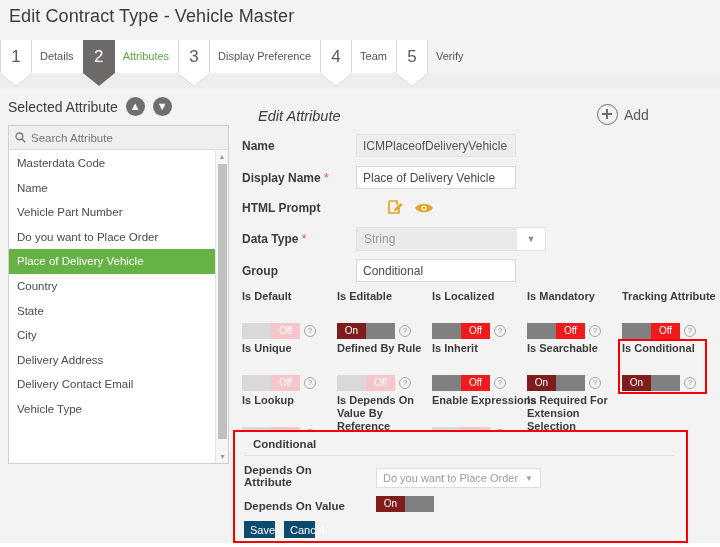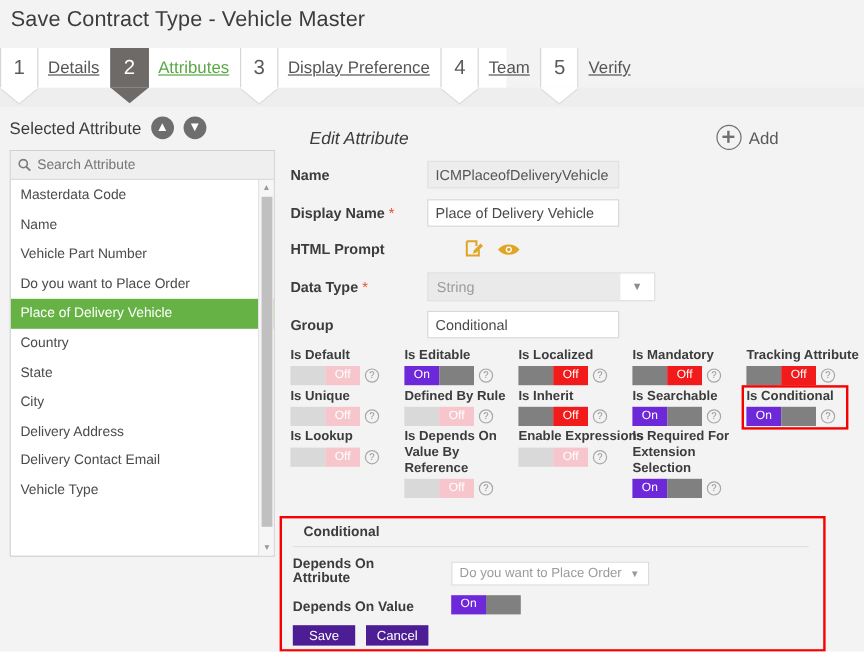--- a/index.html
+++ b/index.html
@@ -45,22 +45,22 @@
     content: ""; position: absolute; left: -1px; top: 33px;
     width: 0; height: 0;
     border-left: 16px solid transparent;
     border-right: 16px solid transparent;
     border-top: 13px solid #ffffff;
     filter: drop-shadow(0 1px 0 #d6d6d6);
   }
   .tab-badge.active { background: #6d6a67; color: #ffffff; border-color: #6d6a67; }
   .tab-badge.active::after { border-top-color: #6d6a67; filter: none; }
   .tab-label {
-    font-size: 14px; color: #555; padding: 0 9px 0 8px;
-    white-space: nowrap; line-height: 33px; text-decoration: underline;
+    font-size: 11px; color: #555; padding: 0 9px 0 8px;
+    white-space: nowrap; line-height: 33px;
   }
   .tab-label.green { color: #5aa845; }
 
   
   .left-head {
     position: absolute; left: 8px; top: 97px;
     display: flex; align-items: center; gap: 8px;
   }
   .left-head .ttl { font-size: 14px; color: #3c3c3c; }
   .round-btn {
@@ -167,34 +167,34 @@
     display: grid;
     grid-template-columns: 95px 95px 95px 95px 95px;
     row-gap: 3px;
   }
   .tcell { }
   .tcell .tlabel {
     font-size: 11px; font-weight: bold; color: #3c3c3c;
     line-height: 13px; white-space: nowrap;
   }
   .tcell .tlabel.wrap { white-space: normal; }
-  .trow { display: flex; align-items: center; gap: 4px; margin-top: 2px; }
+  .trow { display: flex; align-items: center; gap: 4px; margin-top: 20px; }
   .toggle {
     width: 58px; height: 16px; display: flex; font-size: 10px;
     line-height: 16px;
   }
   .toggle span { flex: 1; text-align: center; }
   
   .toggle.off       .k { background: #808080; }
   .toggle.off       .v { background: #f21b1b; color: #ffffff; }
   
   .toggle.off-dis   .k { background: #d9d9d9; }
   .toggle.off-dis   .v { background: #f7c6cc; color: #ffffff; }
   
-  .toggle.on        .v { background: #6d28d9; color: #ffffff; }
+  .toggle.on        .v { background: #7f1d1d; color: #ffffff; }
   .toggle.on        .k { background: #808080; }
   .qmark {
     width: 12px; height: 12px; border-radius: 50%;
     border: 1px solid #a8a8a8; color: #8d8d8d;
     font-size: 8px; line-height: 10px; text-align: center;
   }
   .hl-box {
     position: absolute; border: 2px solid #f70000; pointer-events: none;
   }
 
@@ -213,35 +213,35 @@
   .crow { display: flex; align-items: flex-end; padding-left: 9px; margin-top: 8px; gap: 22px; }
   .clabel { font-size: 11.5px; font-weight: bold; color: #3c3c3c; width: 110px; }
   .cond-sel {
     width: 165px; height: 20px; background: #ffffff; border: 1px solid #dcdcdc;
     display: flex; align-items: center; justify-content: space-between;
     font-size: 11px; color: #9b9b9b; padding-left: 6px;
   }
   .cond-sel .caret { padding-right: 7px; font-size: 8px; color: #9b9b9b; }
   .btnrow { display: flex; gap: 9px; padding-left: 9px; margin-top: 9px; }
   .obtn {
-    background: #4c1d95; color: #ffffff; border: 0;
+    background: #0c4a6e; color: #ffffff; border: 0;
     font-family: "Liberation Sans", sans-serif;
-    font-size: 11px; width: 52px; height: 17px; line-height: 17px;
+    font-size: 11px; width: 31px; height: 17px; line-height: 17px;
     text-align: center; cursor: pointer;
   }
 
   .bottom-strip {
     position: absolute; left: 0; bottom: 0; width: 720px; height: 4px;
     background: #ffffff;
   }
 </style>
 </head>
 <body>
 
-<div class="page-title">Save Contract Type -  Vehicle Master</div>
+<div class="page-title">Edit Contract Type -  Vehicle Master</div>
 
 <div class="tabstrip-underline"></div>
 <div class="tabstrip" id="tabstrip">
     <div class="tab">
       <div class="tab-badge">1</div>
       <div class="tab-label">Details</div>
     </div>
     <div class="tab">
       <div class="tab-badge active">2</div>
       <div class="tab-label green">Attributes</div>

